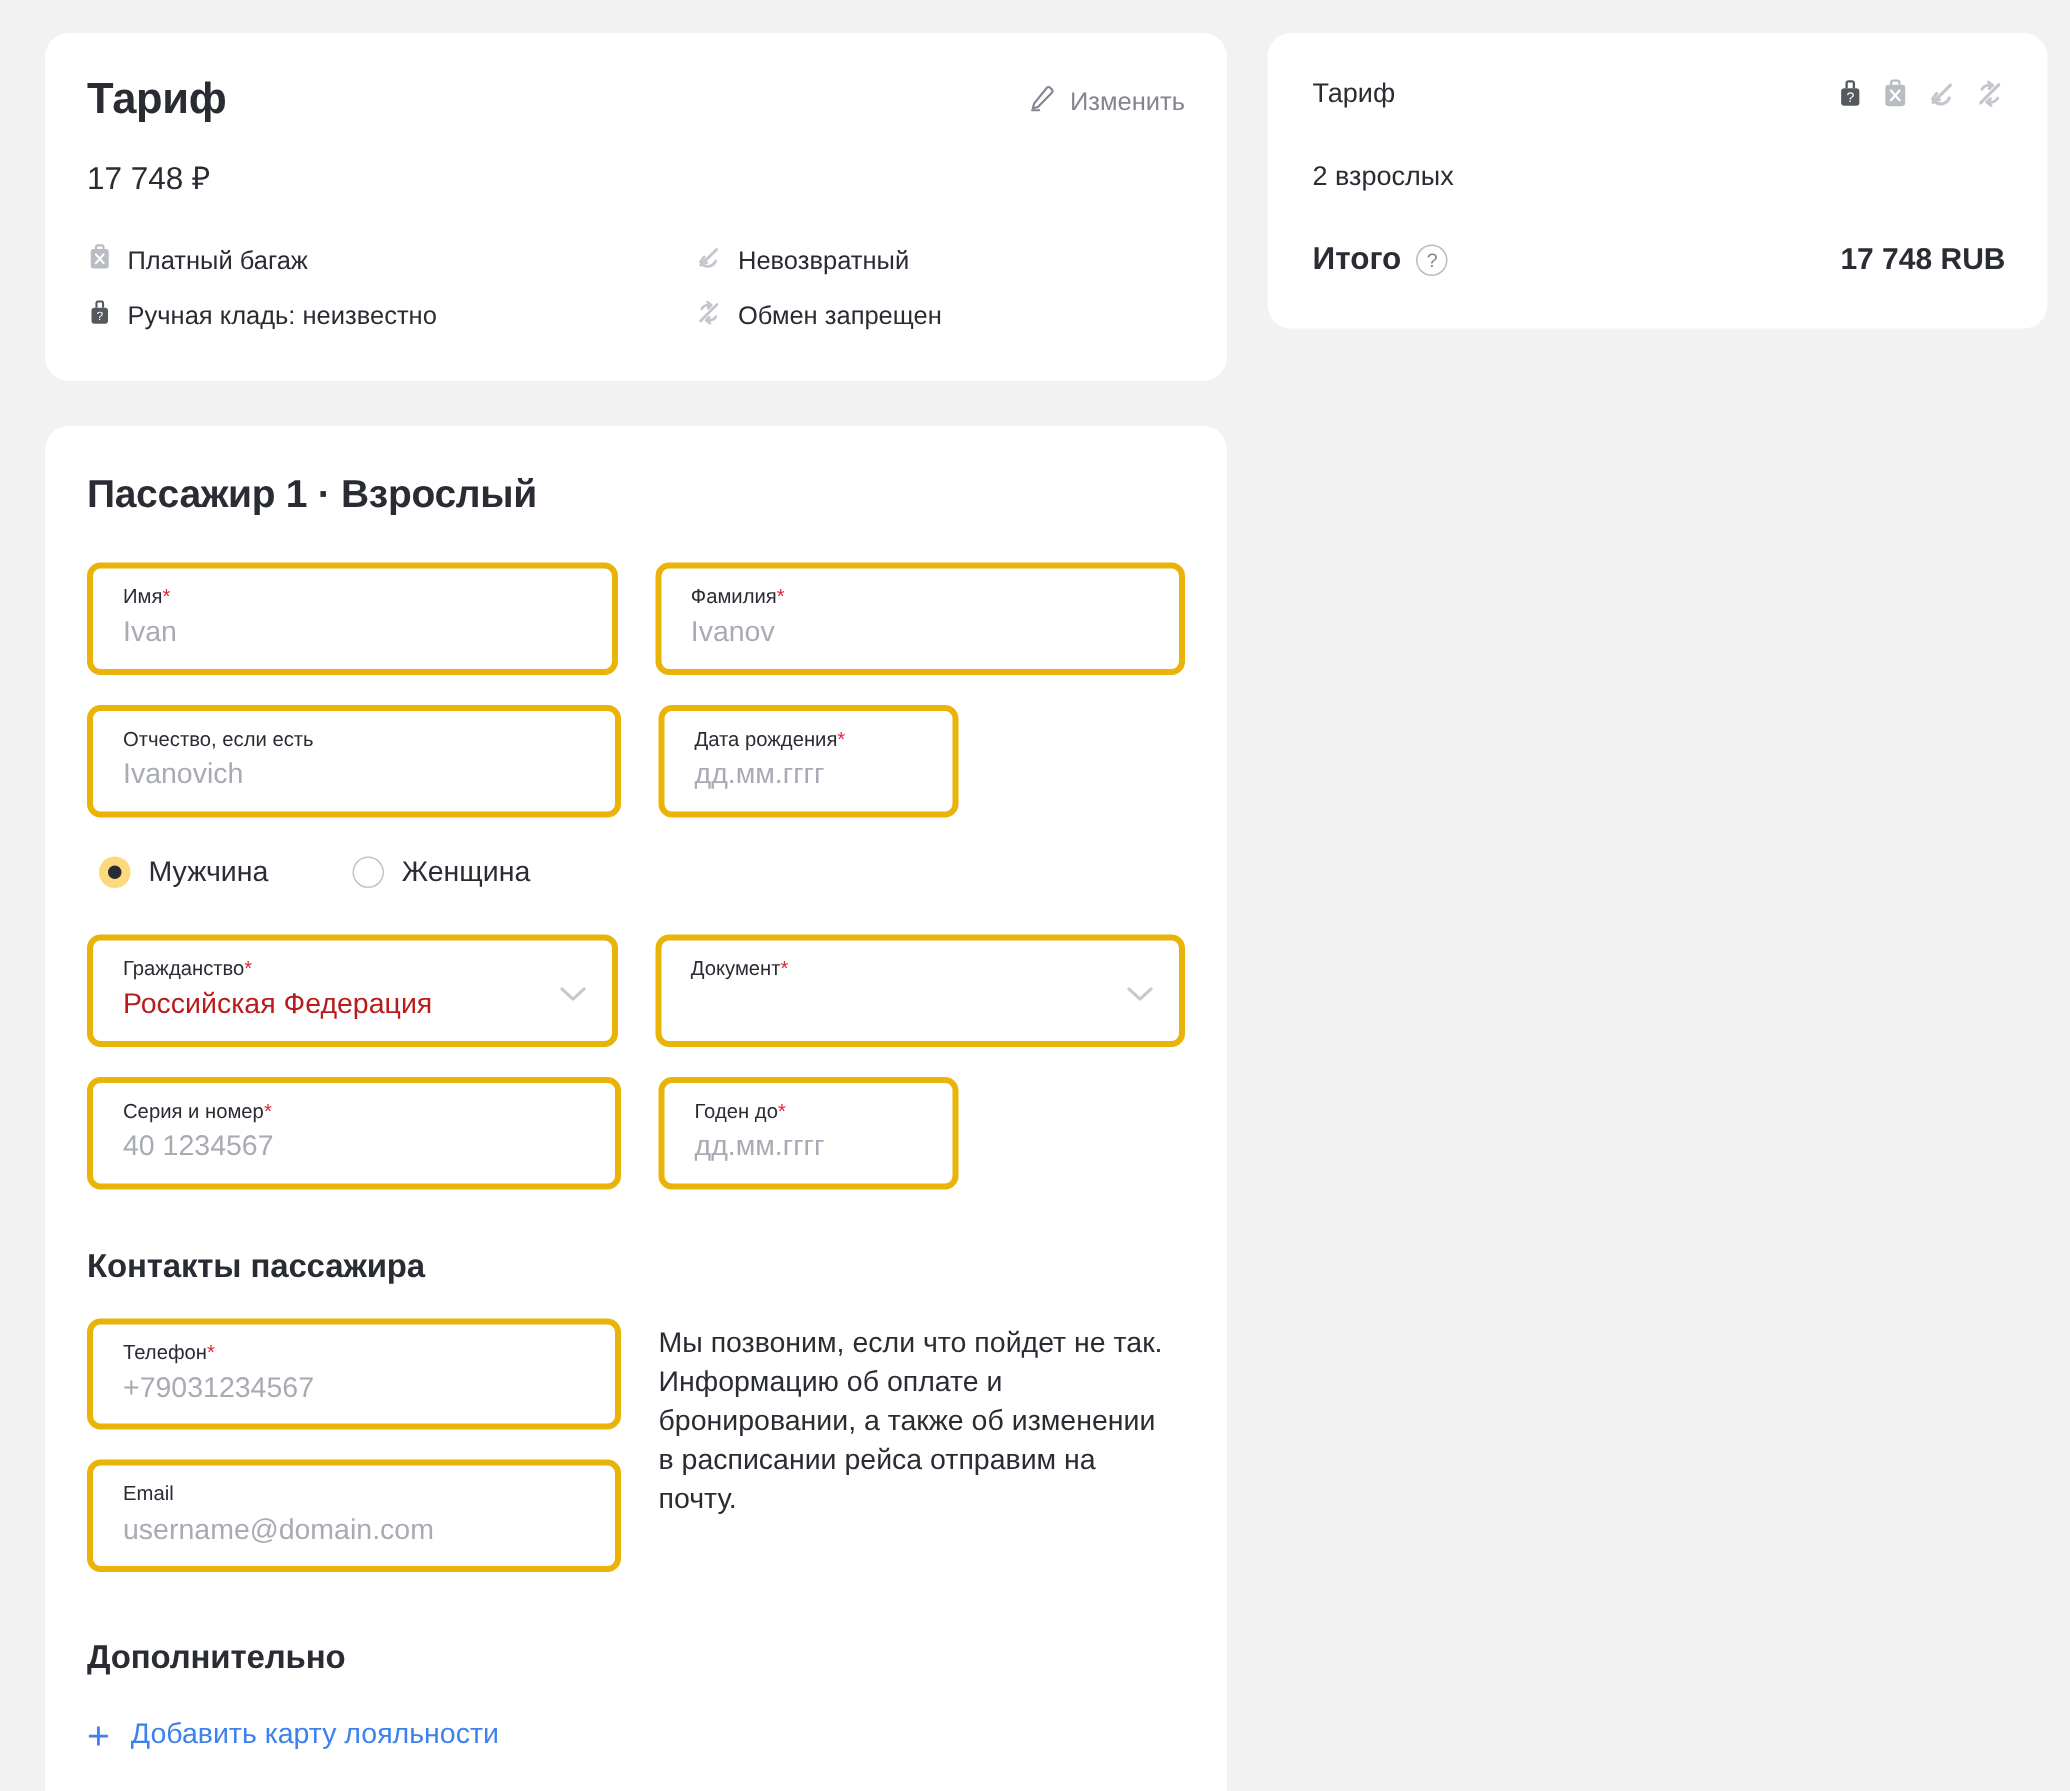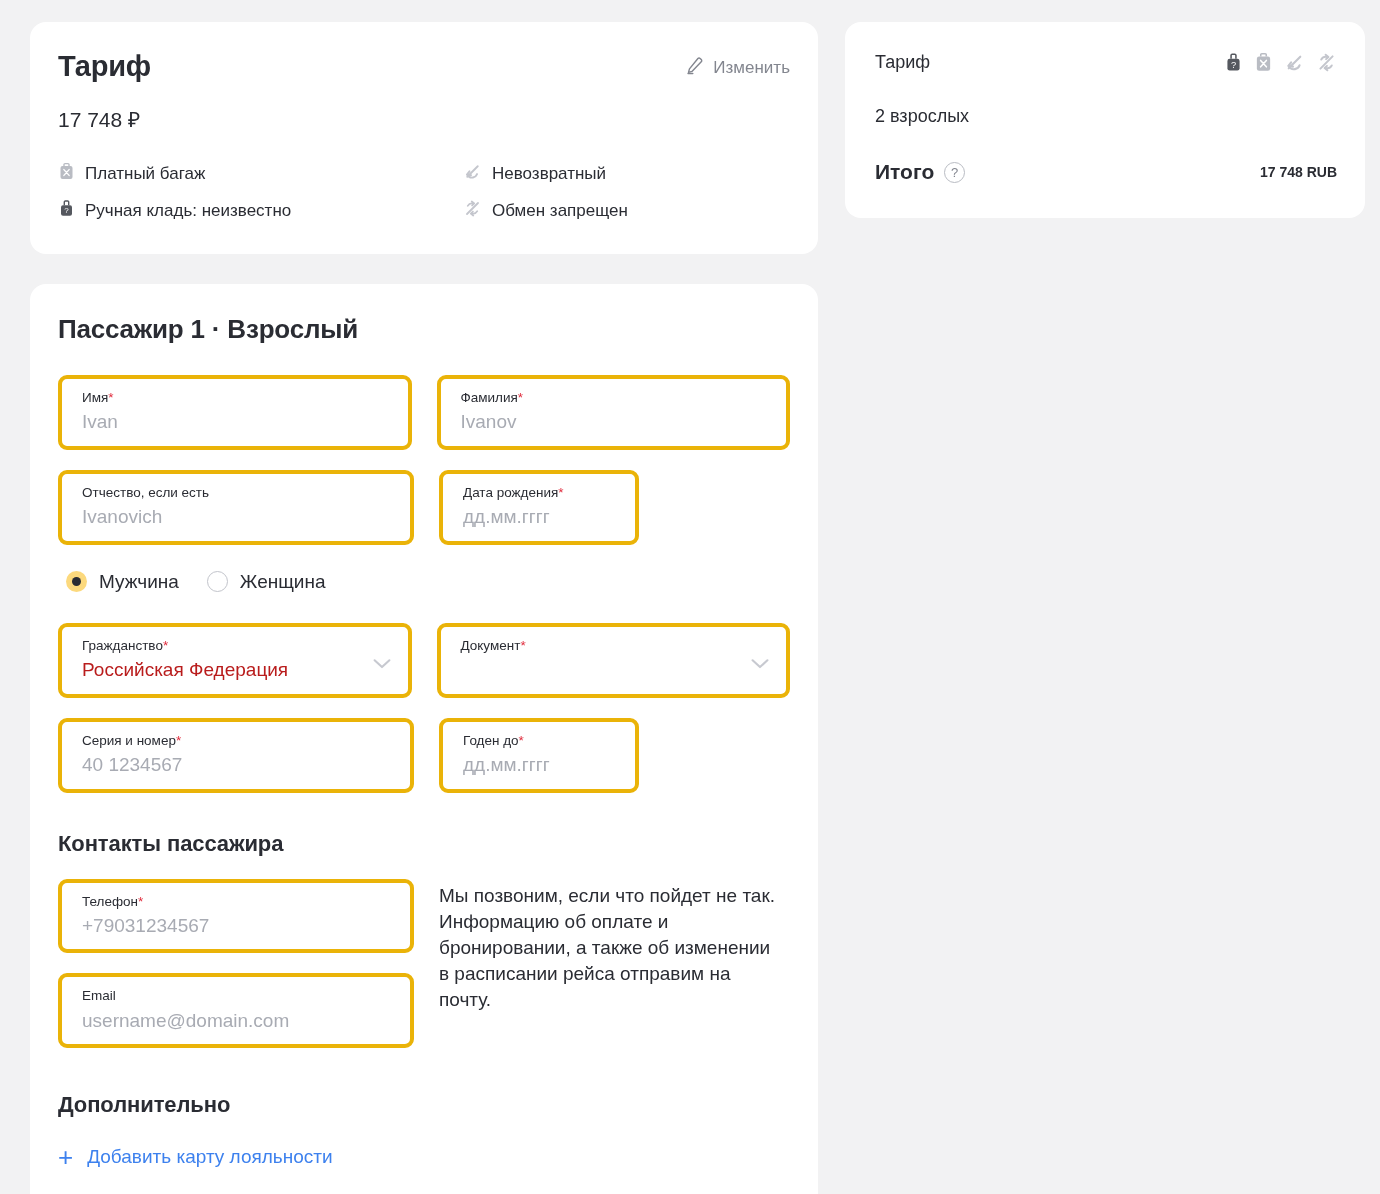--- a/index.html
+++ b/index.html
@@ -133,21 +133,21 @@
     position: absolute;
     right: 17px;
     top: 50%;
     transform: translateY(-25%);
   }
 
   
   .radios {
     display: flex;
     align-items: flex-start;
-    gap: 28px;
+    gap: 56px;
     margin: 26px 0 30px 8px;
   }
   .radio {
     display: flex;
     align-items: center;
     gap: 12px;
     font-size: 19px;
     color: #2a2c33;
     cursor: pointer;
   }
@@ -216,21 +216,21 @@
     font-size: 21px; font-weight: bold; color: #2a2c33;
   }
   .qmark {
     width: 21px; height: 21px; border-radius: 50%;
     border: 1.4px solid #b9bcc3;
     color: #83868f;
     font-size: 13px; font-weight: normal;
     display: flex; align-items: center; justify-content: center;
     cursor: pointer;
   }
-  .sum-total-value { font-size: 14px; font-weight: bold; color: #2a2c33; }
+  .sum-total-value { font-size: 20px; font-weight: bold; color: #2a2c33; }
 </style>
 </head>
 <body>
 
 <div class="page">
 
   <div class="col-left">
 
     <div class="card tariff-card">
       <div class="tariff-head">

